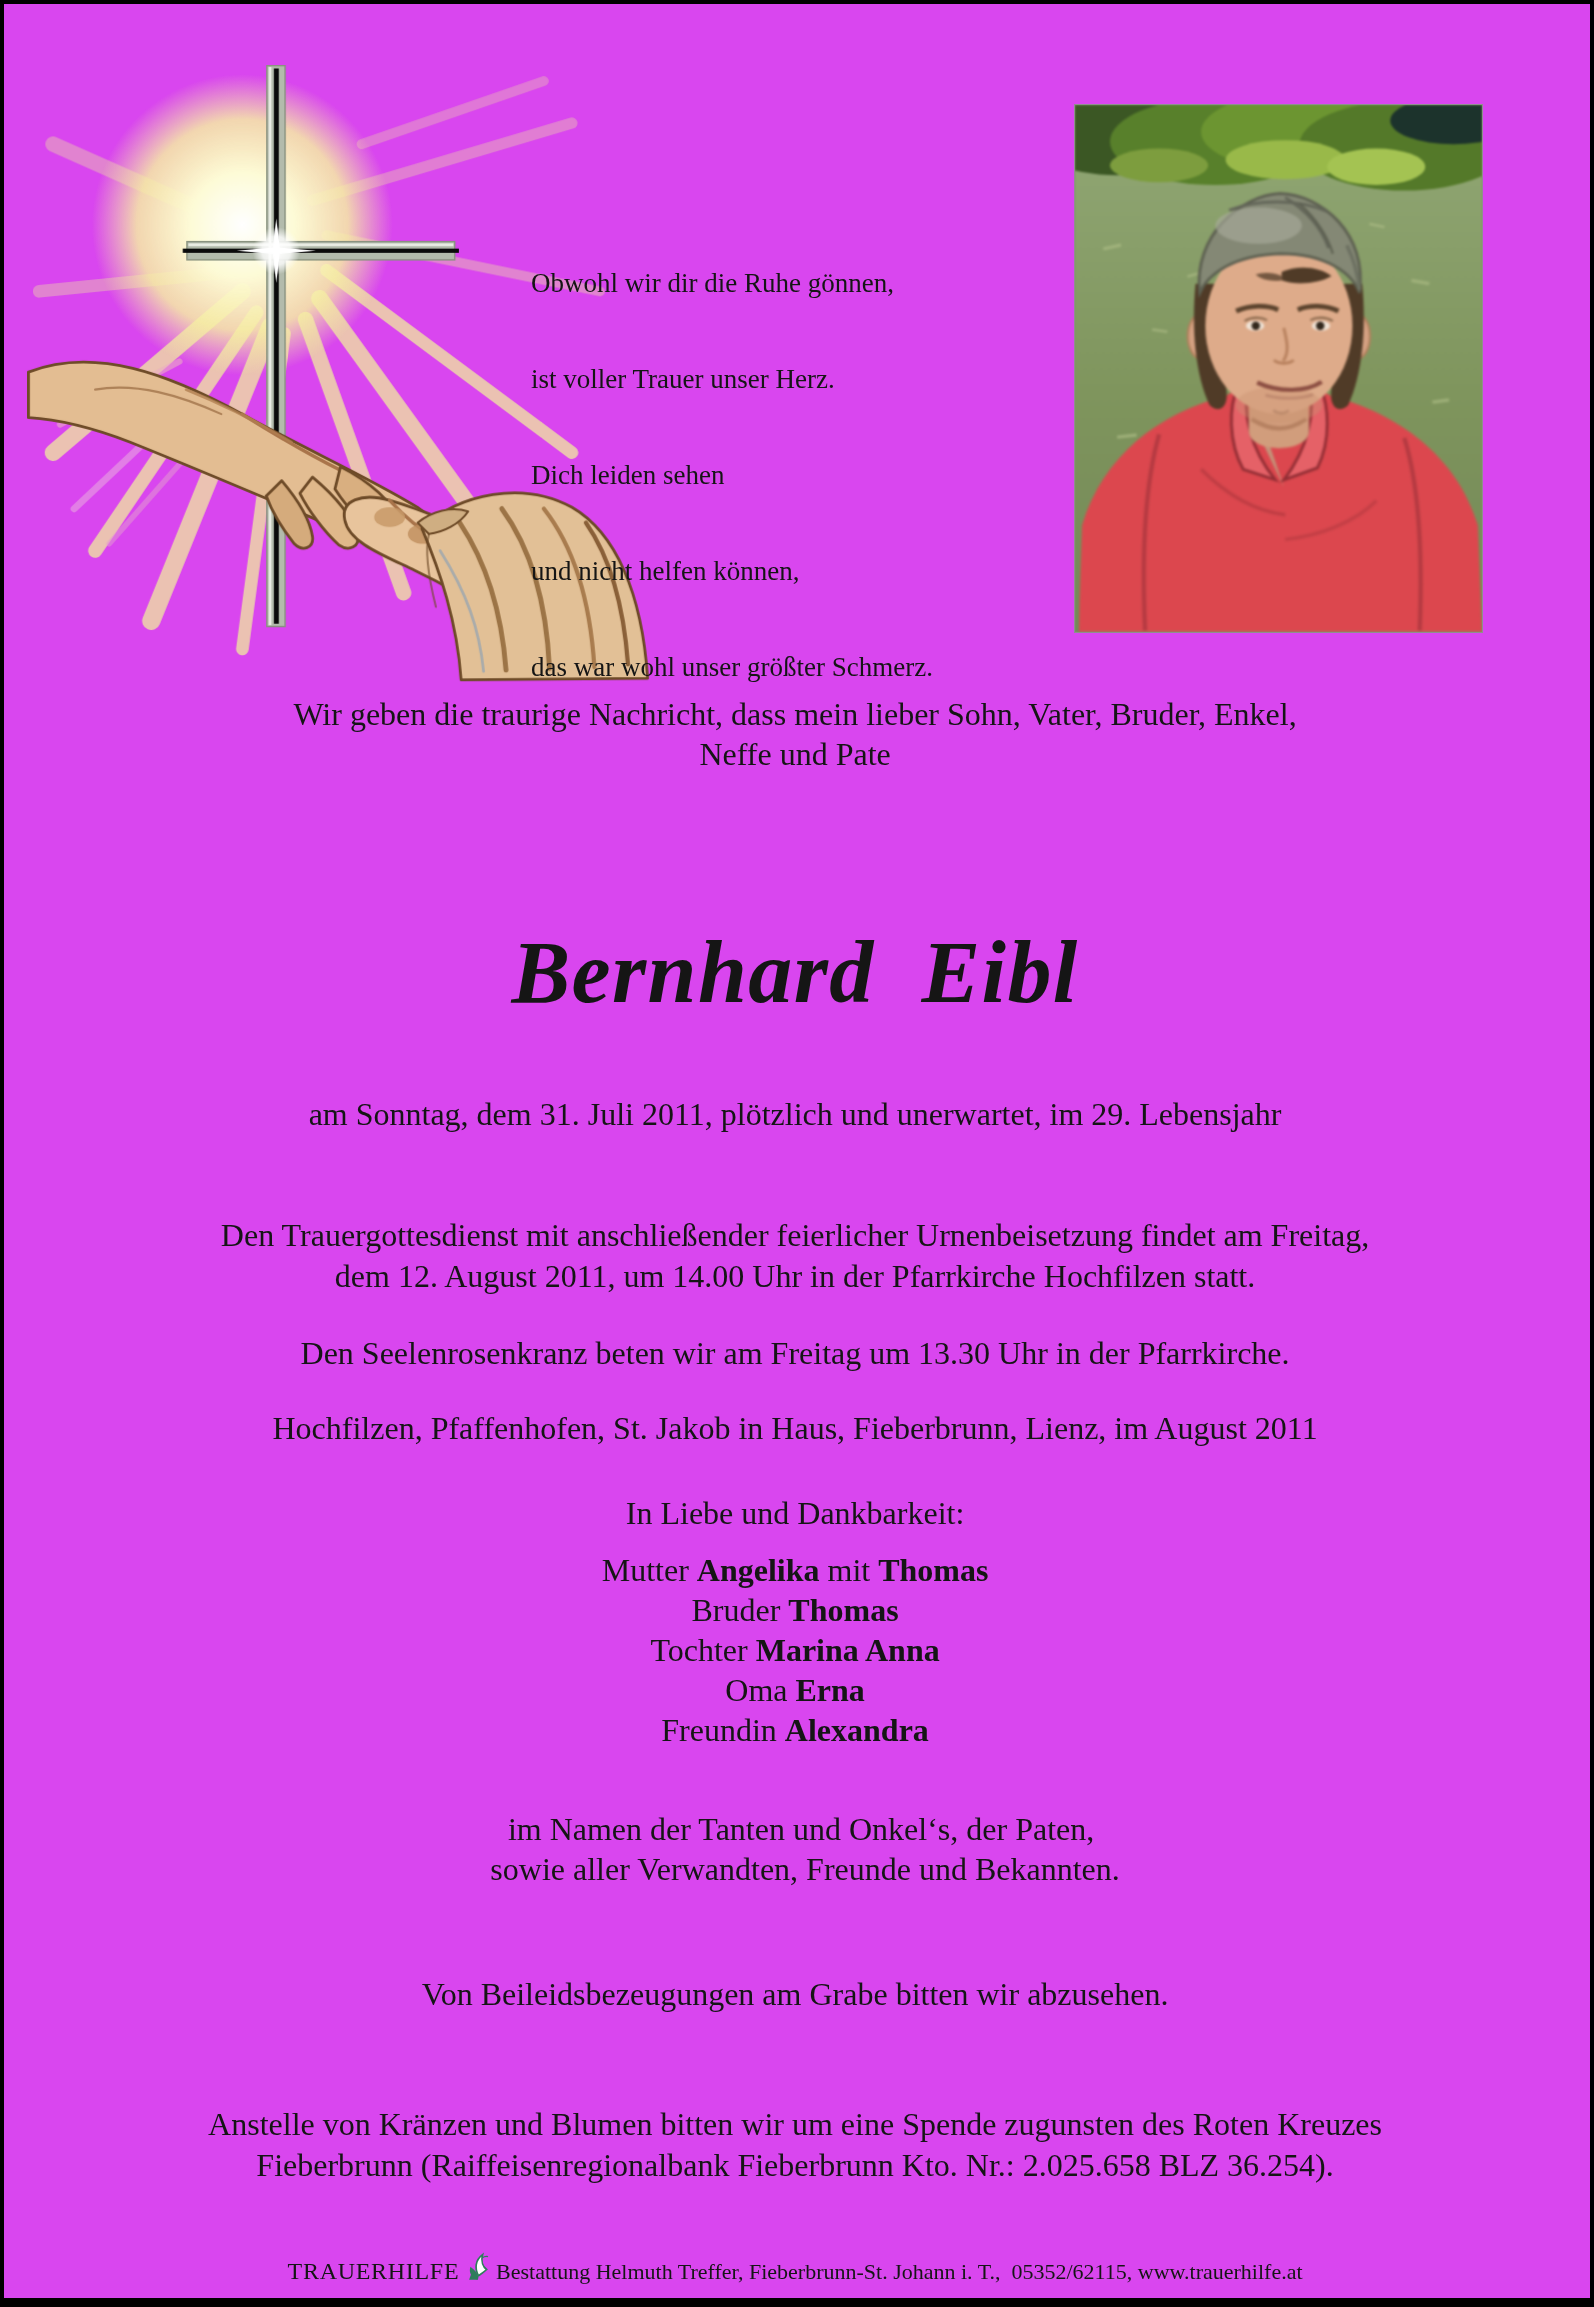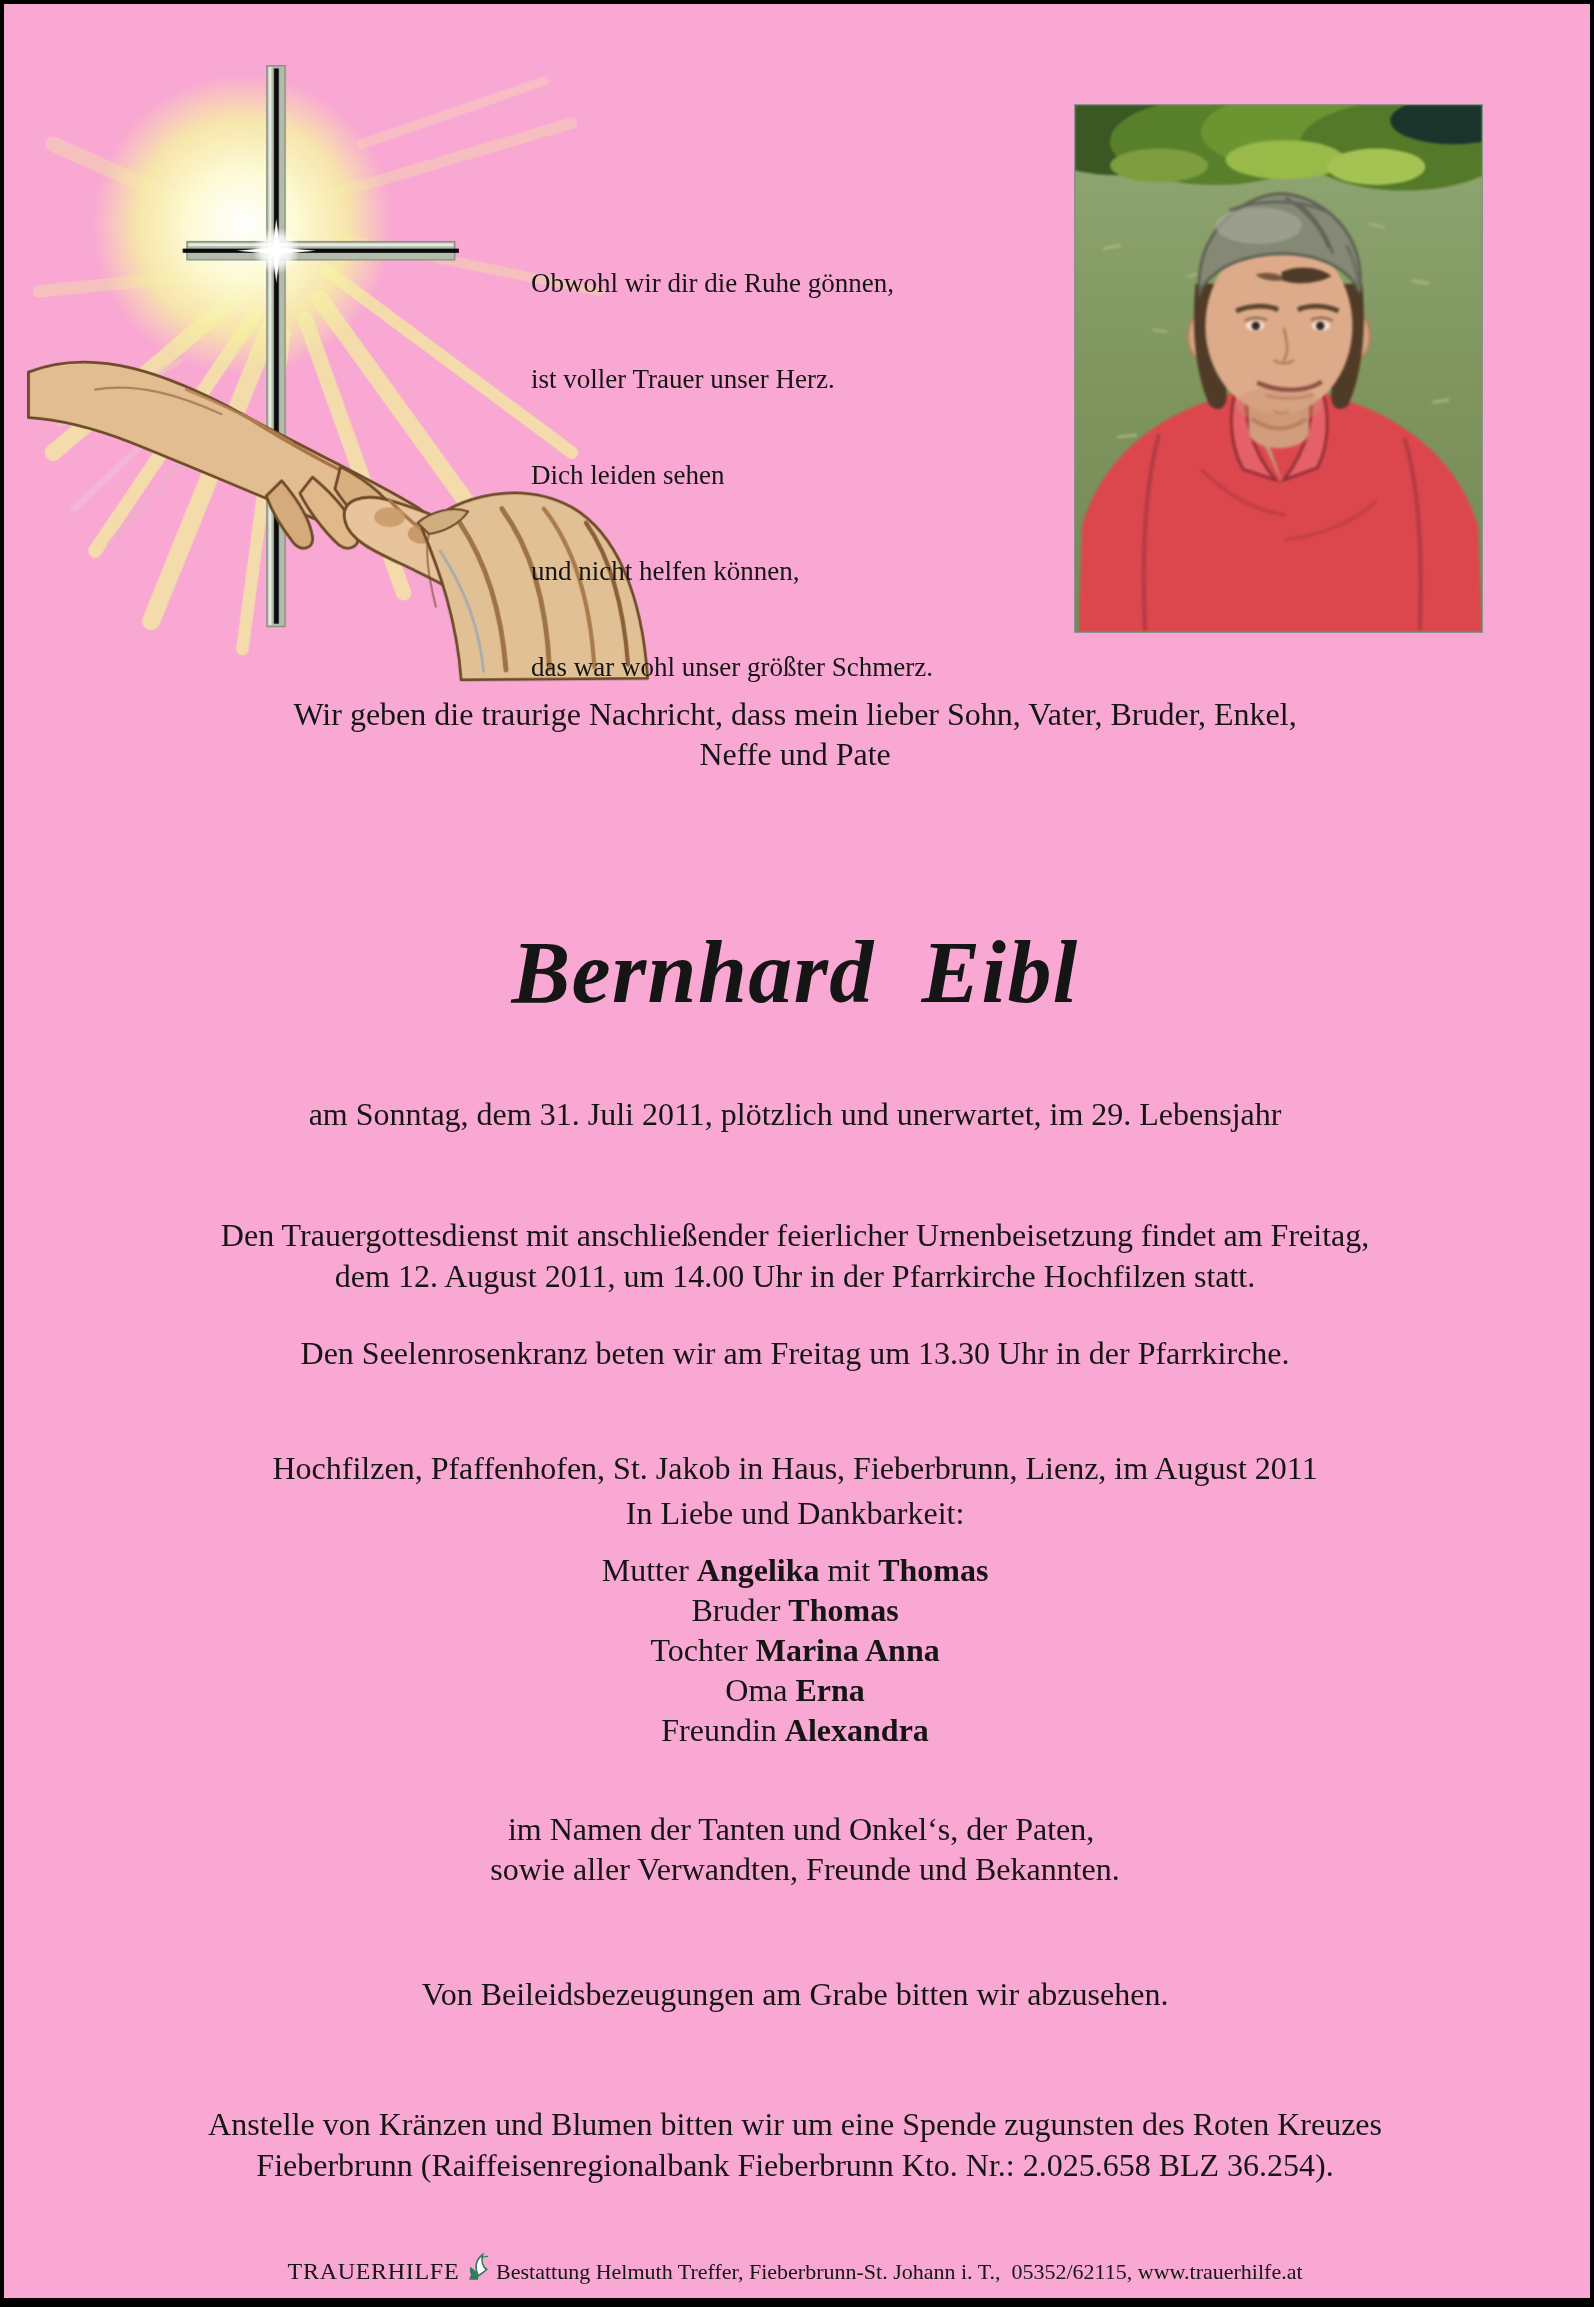--- a/index.html
+++ b/index.html
@@ -1,19 +1,19 @@
 <!DOCTYPE html>
 <html style="font-size:11.2px"><head>
 <meta charset="utf-8">
 <style>
   html,body{margin:0;padding:0;background:#e8e8e8;}
   .page{
     position:relative;
     width:1595px;height:2307px;
-    background:#f9a8d4;
+    background:#d946ef;
     font-family:"Liberation Serif","DejaVu Serif",serif;
     color:#151515;
     overflow:hidden;
   }
   
   .b-top{position:absolute;left:0;top:0;width:100%;height:3.5px;background:#000;}
   .b-left{position:absolute;left:0;top:0;width:3.5px;height:100%;background:#000;}
   .b-right{position:absolute;right:0;top:0;width:4.9px;height:100%;background:#000;}
   .b-bottom{position:absolute;left:0;top:2298px;width:100%;height:9px;background:#000;}
 
@@ -243,21 +243,21 @@
 
   <div class="line deceased-name" style="top:917px;font-weight:bold;">Bernhard&nbsp;&nbsp;Eibl</div>
 
   <div class="line" style="top:1093px;">am Sonntag, dem 31. Juli 2011, plötzlich und unerwartet, im 29. Lebensjahr</div>
 
   <div class="line" style="top:1214px;">Den Trauergottesdienst mit anschließender feierlicher Urnenbeisetzung findet am Freitag,</div>
   <div class="line" style="top:1255px;">dem 12. August 2011, um 14.00 Uhr in der Pfarrkirche Hochfilzen statt.</div>
 
   <div class="line" style="top:1332px;">Den Seelenrosenkranz beten wir am Freitag um 13.30 Uhr in der Pfarrkirche.</div>
 
-  <div class="line" style="top:1407px;margin-top:40px;">Hochfilzen, Pfaffenhofen, St. Jakob in Haus, Fieberbrunn, Lienz, im August 2011</div>
+  <div class="line" style="top:1407px;">Hochfilzen, Pfaffenhofen, St. Jakob in Haus, Fieberbrunn, Lienz, im August 2011</div>
 
   <div class="line" style="top:1492px;">In Liebe und Dankbarkeit:</div>
 
   <div class="family">
     <div><span>Mutter </span><b>Angelika</b><span> mit </span><b>Thomas</b></div>
     <div><span>Bruder </span><b>Thomas</b><span></span><b></b></div>
     <div><span>Tochter </span><b>Marina Anna</b><span></span><b></b></div>
     <div><span>Oma </span><b>Erna</b><span></span><b></b></div>
     <div><span>Freundin </span><b>Alexandra</b><span></span><b></b></div>
   </div>

